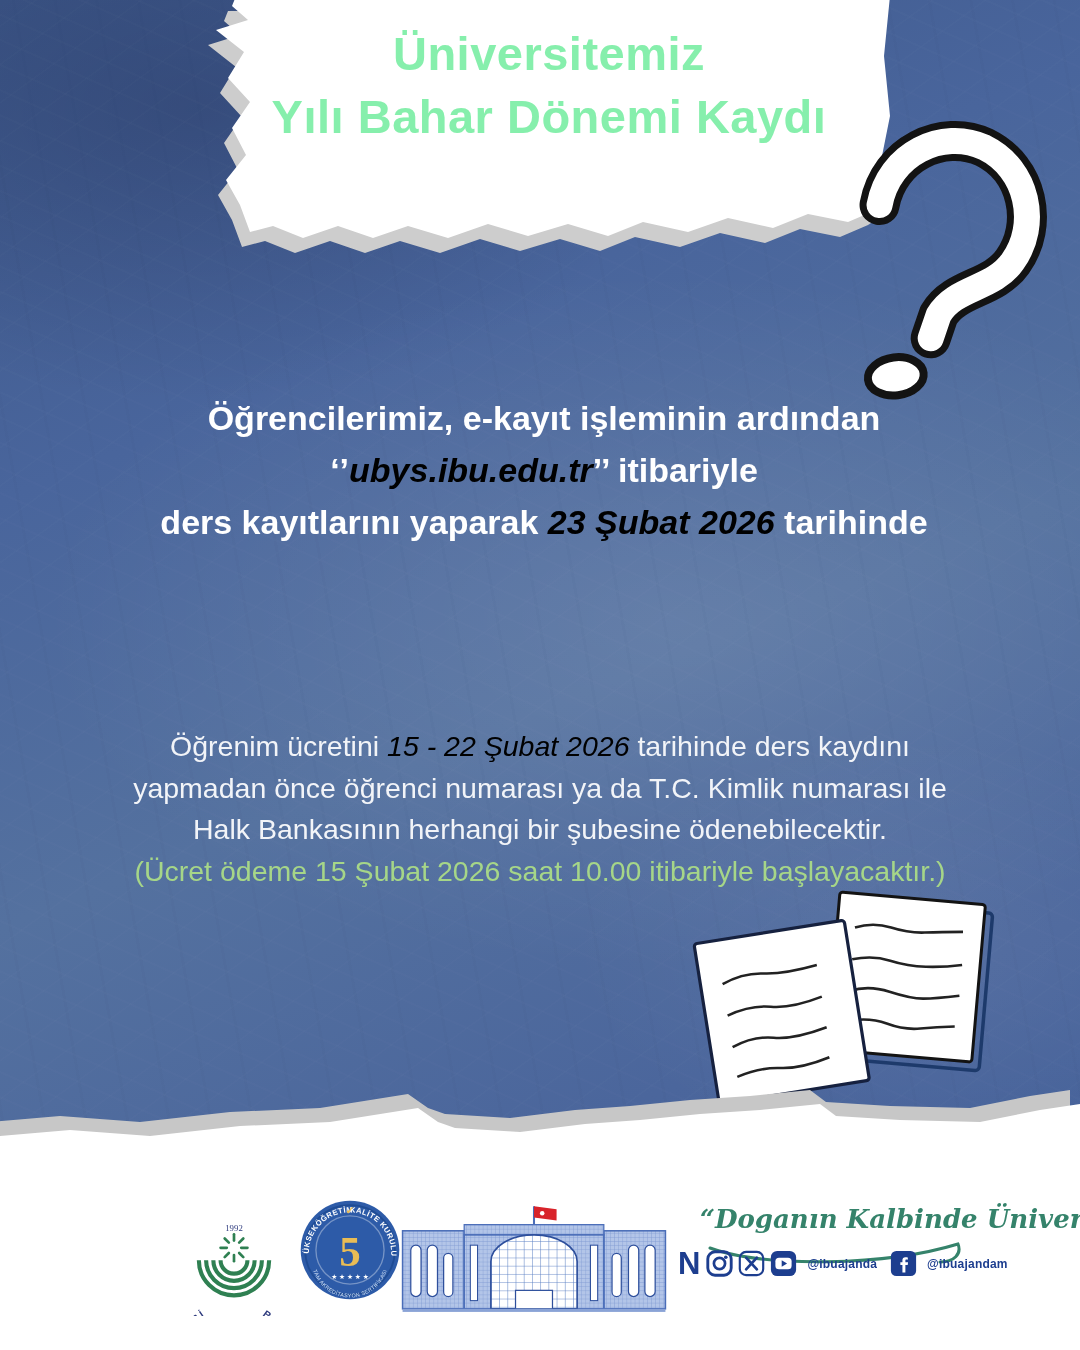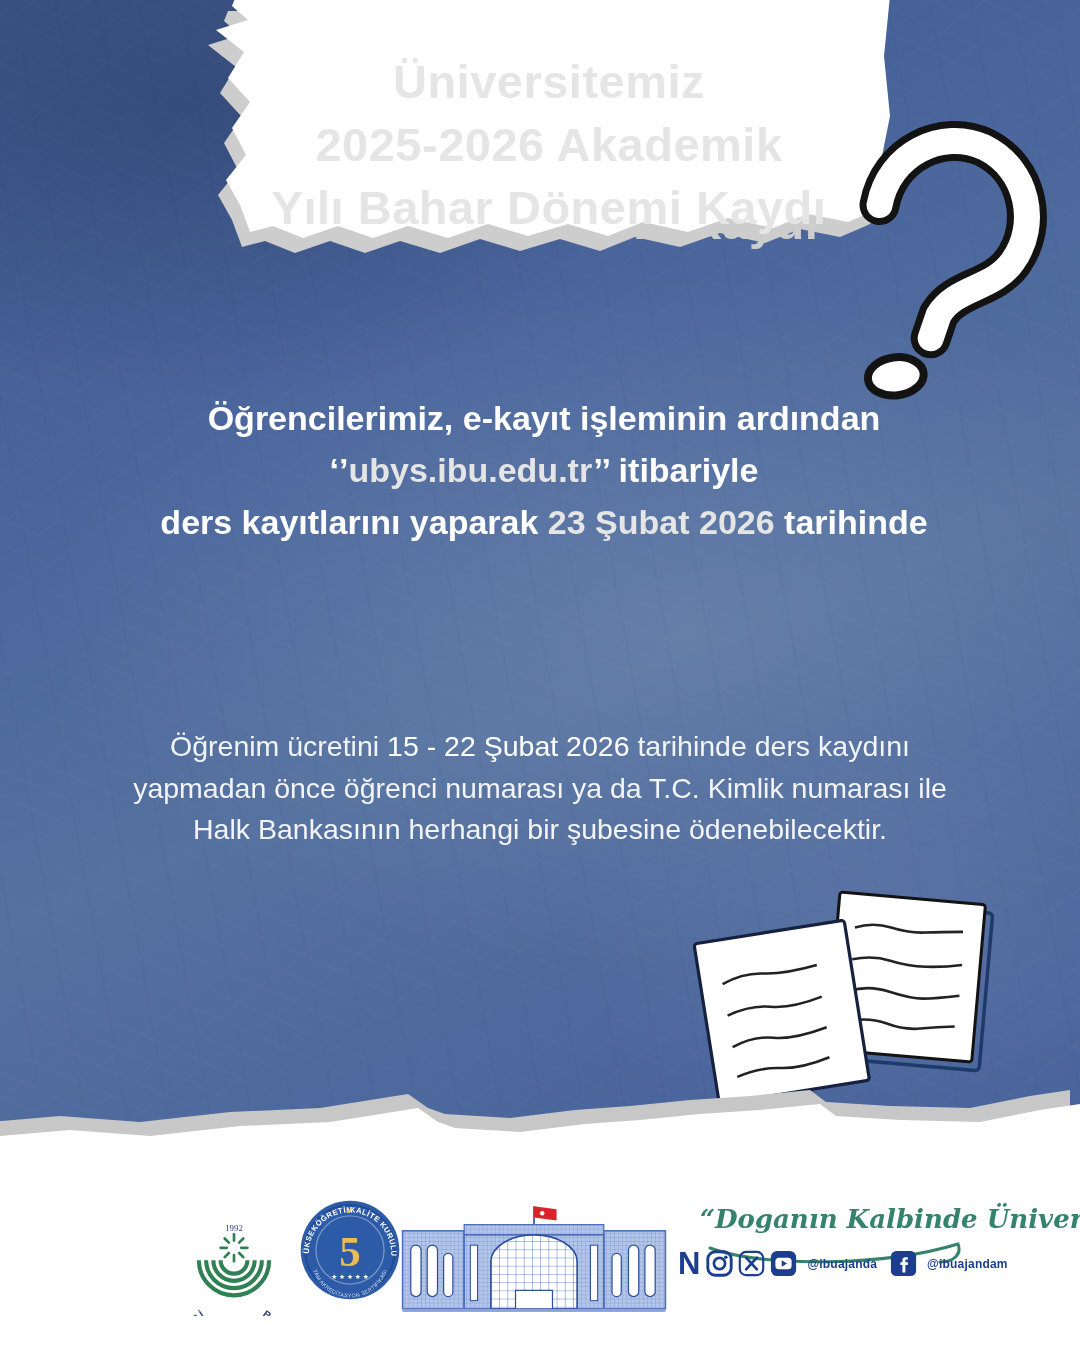--- a/index.html
+++ b/index.html
@@ -22,32 +22,32 @@
   
   .paper-wrap{position:absolute;left:188px;top:-4px;width:702px;height:262px;
       filter:drop-shadow(-8px 15px 0 #cdcdcd);}
   .paper{width:100%;height:100%;background:#fff;
       clip-path:polygon(48px 0,702px 0,696px 60px,702px 120px,692px 170px,700px 206px,
         688px 214px,660px 226px,620px 218px,585px 232px,540px 222px,500px 236px,455px 226px,
         420px 240px,380px 228px,340px 240px,300px 228px,260px 242px,220px 230px,185px 242px,
         150px 230px,115px 242px,85px 230px,62px 236px,52px 209px,38px 184px,58px 159px,
         44px 132px,62px 106px,40px 82px,56px 56px,28px 34px,60px 24px,44px 10px);}
   .title{position:absolute;left:30px;right:10px;top:26px;text-align:center;
-      color:#e5e5e5;font-weight:bold;font-size:47px;line-height:63px;letter-spacing:.5px;margin-top:28px;}
+      color:#86efac;font-weight:bold;font-size:47px;line-height:63px;letter-spacing:.5px;}
 
   
   .qmark{position:absolute;left:818px;top:112px;transform:rotate(7deg);}
 
   
   .p-main{position:absolute;left:68px;right:60px;top:392px;text-align:center;color:#fff;
       font-weight:bold;font-size:34px;line-height:52px;}
-  .p-main .hl{color:#e5e5e5;}
+  .p-main .hl{color:#000000;font-style:italic;}
   .p-info{position:absolute;left:55px;right:55px;top:726px;text-align:center;color:#f2f4f8;
       font-weight:400;font-size:28.5px;line-height:41.5px;}
-  .p-info .hl{color:#ffffff;}
+  .p-info .hl{color:#000000;font-style:italic;}
   .p-info .hl-line{color:#a6d688;}
 
   
   .notes{position:absolute;left:668px;top:878px;}
 
   
   .footer-wrap{position:absolute;left:0;bottom:0;width:1080px;height:250px;
       filter:drop-shadow(-10px -14px 0 #c7c7c7);}
   .footer{position:relative;width:100%;height:100%;background:#fff;
       clip-path:polygon(0 36px,70px 30px,150px 36px,240px 26px,330px 22px,418px 8px,438px 22px,
@@ -68,41 +68,41 @@
 </head>
 <body>
 
 <div class="poster">
   <div class="bg"></div>
 
   <div class="paper-wrap">
     <div class="paper"></div>
     <div class="title">
       <div>Üniversitemiz</div>
-      <div>2025-2026 Akademik</div>
       <div>Yılı Bahar Dönemi Kaydı</div>
     </div>
   </div>
 
   <svg class="qmark" width="230" height="300" viewBox="0 0 230 300">
     <path d="M 55 100 C 58 48, 108 16, 152 30 C 198 46, 216 100, 194 140 C 178 170, 140 172, 127 202 L 122 226" fill="none" stroke="#131313" stroke-width="40" stroke-linecap="round" stroke-linejoin="round"></path>
     <path d="M 55 100 C 58 48, 108 16, 152 30 C 198 46, 216 100, 194 140 C 178 170, 140 172, 127 202 L 122 226" fill="none" stroke="#ffffff" stroke-width="26" stroke-linecap="round" stroke-linejoin="round"></path>
     <ellipse cx="92" cy="268" rx="28" ry="19" transform="rotate(-14 92 268)" fill="#ffffff" stroke="#131313" stroke-width="8"></ellipse>
   </svg>
 
   <div class="p-main">
     <div><span>Öğrencilerimiz, e-kayıt işleminin ardından</span></div>
     <div><span>‘’</span><span class="hl">ubys.ibu.edu.tr</span><span>’’ itibariyle</span></div>
     <div><span>ders kayıtlarını yaparak </span><span class="hl">23 Şubat 2026</span><span> tarihinde</span></div>
   </div>
 
   <div class="p-info">
     <div><span>Öğrenim ücretini </span><span class="hl">15 - 22 Şubat 2026</span><span> tarihinde ders kaydını</span></div>
     <div><span>yapmadan önce öğrenci numarası ya da T.C. Kimlik numarası ile</span></div>
     <div><span>Halk Bankasının herhangi bir şubesine ödenebilecektir.</span></div>
+    <div class="hl-line"><span>(Ücret ödeme 15 Şubat 2026 saat 10.00 itibariyle başlayacaktır.)</span></div>
   </div>
 
   <svg class="notes" width="340" height="245" viewBox="0 0 340 245">
     <g transform="translate(172,14) rotate(5)">
       <rect x="8" y="8" width="146" height="158" rx="4" fill="none" stroke="#1d3a6b" stroke-width="3.5"></rect>
       <rect x="0" y="0" width="146" height="158" rx="3" fill="#ffffff" stroke="#131313" stroke-width="3"></rect>
       <path d="M18 34 q18 -7 36 -3 t34 2 t38 -4" fill="none" stroke="#222" stroke-width="2.6"></path>
       <path d="M18 66 q20 -6 38 -2 t36 3 t36 -5" fill="none" stroke="#222" stroke-width="2.6"></path>
       <path d="M18 98 q18 -8 40 -3 t34 4 t36 -6" fill="none" stroke="#222" stroke-width="2.6"></path>
       <path d="M18 128 q22 -6 40 -1 t34 2 t34 -5" fill="none" stroke="#222" stroke-width="2.6"></path>

